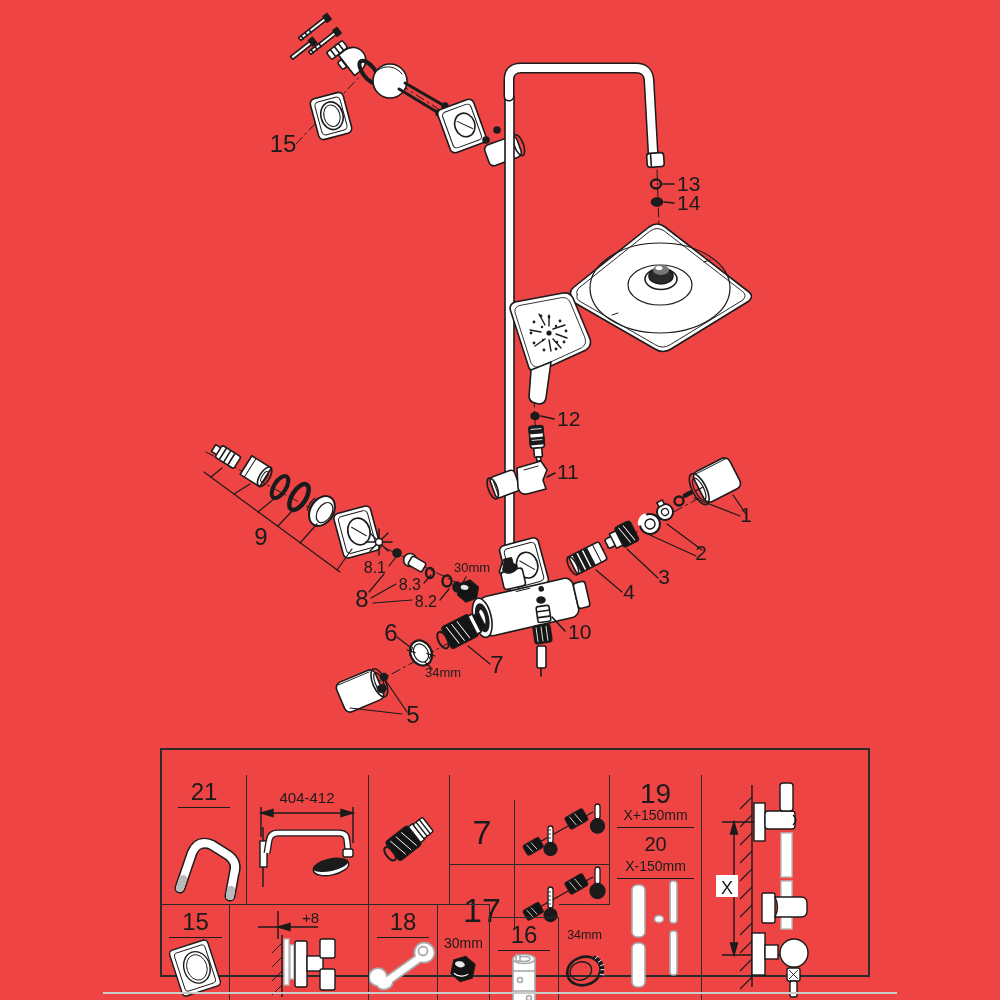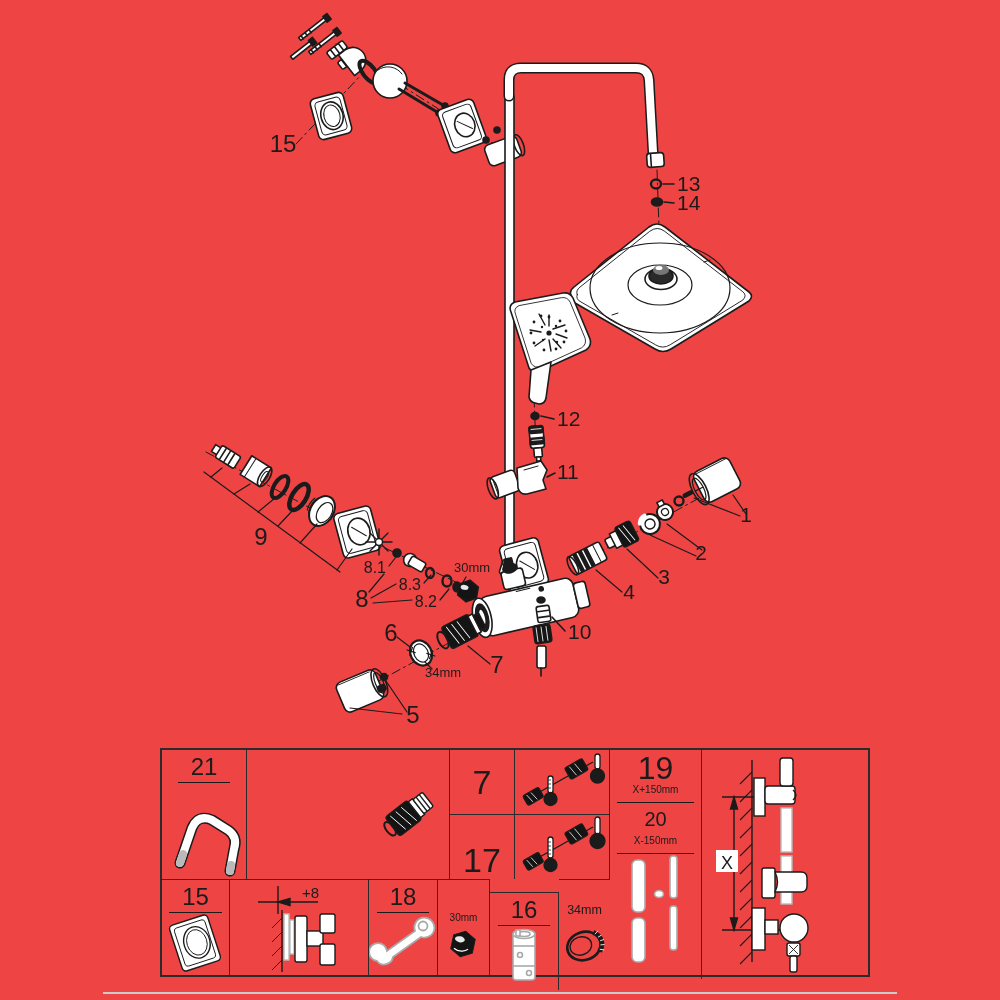--- a/index.html
+++ b/index.html
@@ -4,29 +4,29 @@
 <style>
   html,body{margin:0;padding:0;background:#fff;}
   .page{position:relative;width:1000px;height:1000px;background:#ef4444;overflow:hidden;
         font-family:"Liberation Sans","DejaVu Sans",sans-serif;color:#1b1b1b;}
   svg{font-family:"Liberation Sans","DejaVu Sans",sans-serif;}
   svg text{fill:#1b1b1b;}
   .diagram{position:absolute;left:0;top:0;}
   
   .ptable{position:absolute;left:160px;top:748px;width:710px;height:229px;
           border:2px solid #2b2b2b;box-sizing:border-box;}
-  .cell{position:absolute;box-sizing:border-box;border-color:#2b2b2b;}
+  .cell{position:absolute;box-sizing:border-box;border-color:#2b2b2b;margin-top:25px;}
   .br{border-right:1.6px solid #2b2b2b;}
   .bt{border-top:1.6px solid #2b2b2b;}
   .bb{border-bottom:1.6px solid #2b2b2b;}
   .numwrap{text-align:center;padding-top:4px;}
   .num{display:inline-block;font-size:24px;line-height:26px;border-bottom:1.6px solid #1b1b1b;
        padding:0 13px 2px;}
   .bignum{font-size:34px;line-height:36px;}
-  .dim{font-size:10px;line-height:16px;text-align:center;}
+  .dim{font-size:14px;line-height:16px;text-align:center;}
   .dimline{display:block;margin:0 7px;border-bottom:1.6px solid #1b1b1b;padding-bottom:4px;}
   .center{display:flex;align-items:center;justify-content:center;height:100%;}
   .footer-rule{position:absolute;left:103px;top:992px;width:794px;height:2px;background:#cbcbcb;}
 </style>
 </head>
 <body>
 
 <div class="page">
 
 <svg class="diagram" width="1000" height="748" viewBox="0 0 1000 748">
@@ -430,20 +430,41 @@
   <div class="cell br" style="left:0;top:0;width:85px;height:129px;">
     <div class="numwrap"><span class="num">21</span></div>
     <svg width="85" height="95" viewBox="0 0 85 95">
       <path d="M 18,80 L 30,45 Q 36,31 50,37 L 66,47 Q 76,54 72,66 L 68,88" fill="none" stroke="#1b1b1b" stroke-width="11" stroke-linecap="round"></path>
       <path d="M 18,80 L 30,45 Q 36,31 50,37 L 66,47 Q 76,54 72,66 L 68,88" fill="none" stroke="#fff" stroke-width="8" stroke-linecap="round"></path>
       <path d="M 18,80 L 21,71" stroke="#b9b9b9" stroke-width="8" stroke-linecap="round"></path>
       <path d="M 69,82 L 68,88" stroke="#b9b9b9" stroke-width="8" stroke-linecap="round"></path>
     </svg>
   </div>
 
+  <div class="cell br" style="left:85px;top:0;width:122px;height:129px;">
+    <svg width="120" height="127" viewBox="0 0 120 127">
+      <g stroke="#1b1b1b" stroke-width="1.4" fill="none">
+        <line x1="14" y1="32" x2="14" y2="62"></line>
+            <line x1="106" y1="32" x2="106" y2="68"></line>
+        <line x1="14" y1="38" x2="106" y2="38"></line>
+        <polygon points="14,38 26,34.5 26,41.5" fill="#1b1b1b"></polygon>
+        <polygon points="106,38 94,34.5 94,41.5" fill="#1b1b1b"></polygon>
+        <text x="60" y="28" font-size="15" text-anchor="middle" stroke="none">404-412</text>
+        <line x1="16" y1="52" x2="16" y2="112"></line>
+        <rect x="13" y="66" width="7" height="26" fill="#fff"></rect>
+        <path d="M 20,78 L 22,66 Q 23,58 31,58 L 92,58 Q 100,58 100,66 L 101,76" stroke-width="7"></path>
+        <path d="M 20,78 L 22,66 Q 23,58 31,58 L 92,58 Q 100,58 100,66 L 101,76" stroke="#fff" stroke-width="4.4"></path>
+        <rect x="96" y="74" width="10" height="8" rx="2" fill="#fff"></rect>
+        <g transform="rotate(-12 84 92)">
+          <ellipse cx="84" cy="92" rx="18" ry="8" fill="#fff"></ellipse>
+          <ellipse cx="84" cy="90" rx="18" ry="6" fill="#1b1b1b" stroke="none"></ellipse>
+        </g>
+      </g>
+    </svg>
+  </div>
 
   <div class="cell br" style="left:207px;top:0;width:81px;height:129px;">
     <svg width="79" height="127" viewBox="0 0 79 127">
       <g transform="rotate(-38 40 64)" stroke="#1b1b1b" stroke-width="1.4" fill="none">
         <ellipse cx="16" cy="64" rx="4" ry="8" stroke-width="2"></ellipse>
         <rect x="19" y="52" width="28" height="24" rx="3" fill="#141414"></rect>
         <g stroke="#fff" stroke-width="0.9">
               <line x1="24" y1="54" x2="28" y2="74"></line>
               <line x1="31" y1="54" x2="35" y2="74"></line>
               <line x1="38" y1="54" x2="42" y2="74"></line>
@@ -525,21 +546,21 @@
               </g>
           <rect x="80" y="2" width="5" height="17" rx="2.5" fill="#fff"></rect>
           <circle cx="82.5" cy="26" r="7.5" fill="#1b1b1b"></circle>
         </g>
       </svg>
     </div>
   </div>
 
   <div class="cell br" style="left:448px;top:0;width:92px;height:229px;">
     <div style="text-align:center;padding-top:5px;">
-      <div style="font-size:32px;line-height:27px;">19</div>
+      <div style="font-size:28px;line-height:27px;">19</div>
       <div class="dim dimline">X+150mm</div>
       <div style="font-size:20px;line-height:27px;padding-top:3px;">20</div>
       <div class="dim dimline">X-150mm</div>
     </div>
     <svg width="88" height="118" viewBox="0 0 88 118">
       <g stroke="#a9a9a9" stroke-width="1.6" fill="#fff">
         <rect x="22" y="6" width="13" height="52" rx="5"></rect>
         <rect x="22" y="64" width="13" height="44" rx="5"></rect>
         <ellipse cx="49" cy="40" rx="4.5" ry="3.5"></ellipse>
         <rect x="60" y="2" width="7" height="42" rx="3"></rect>

